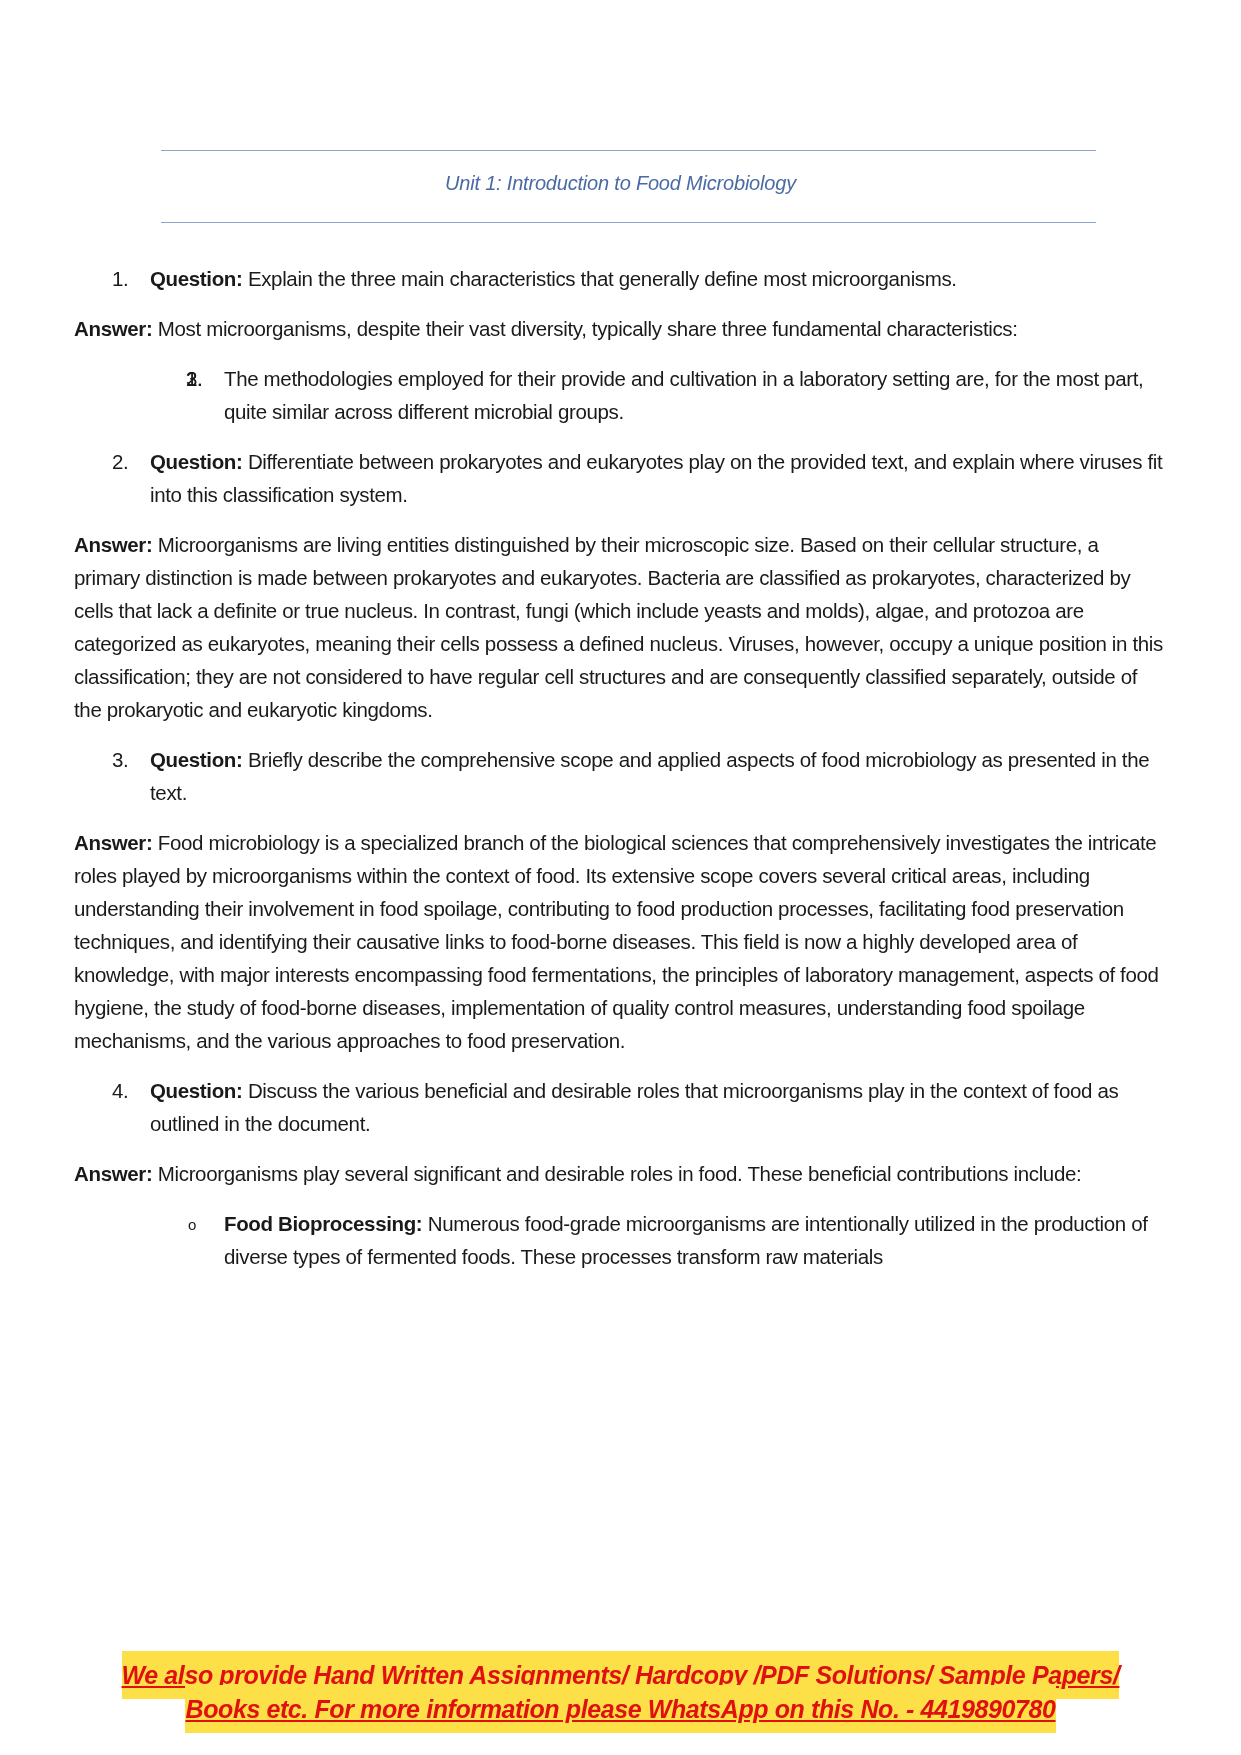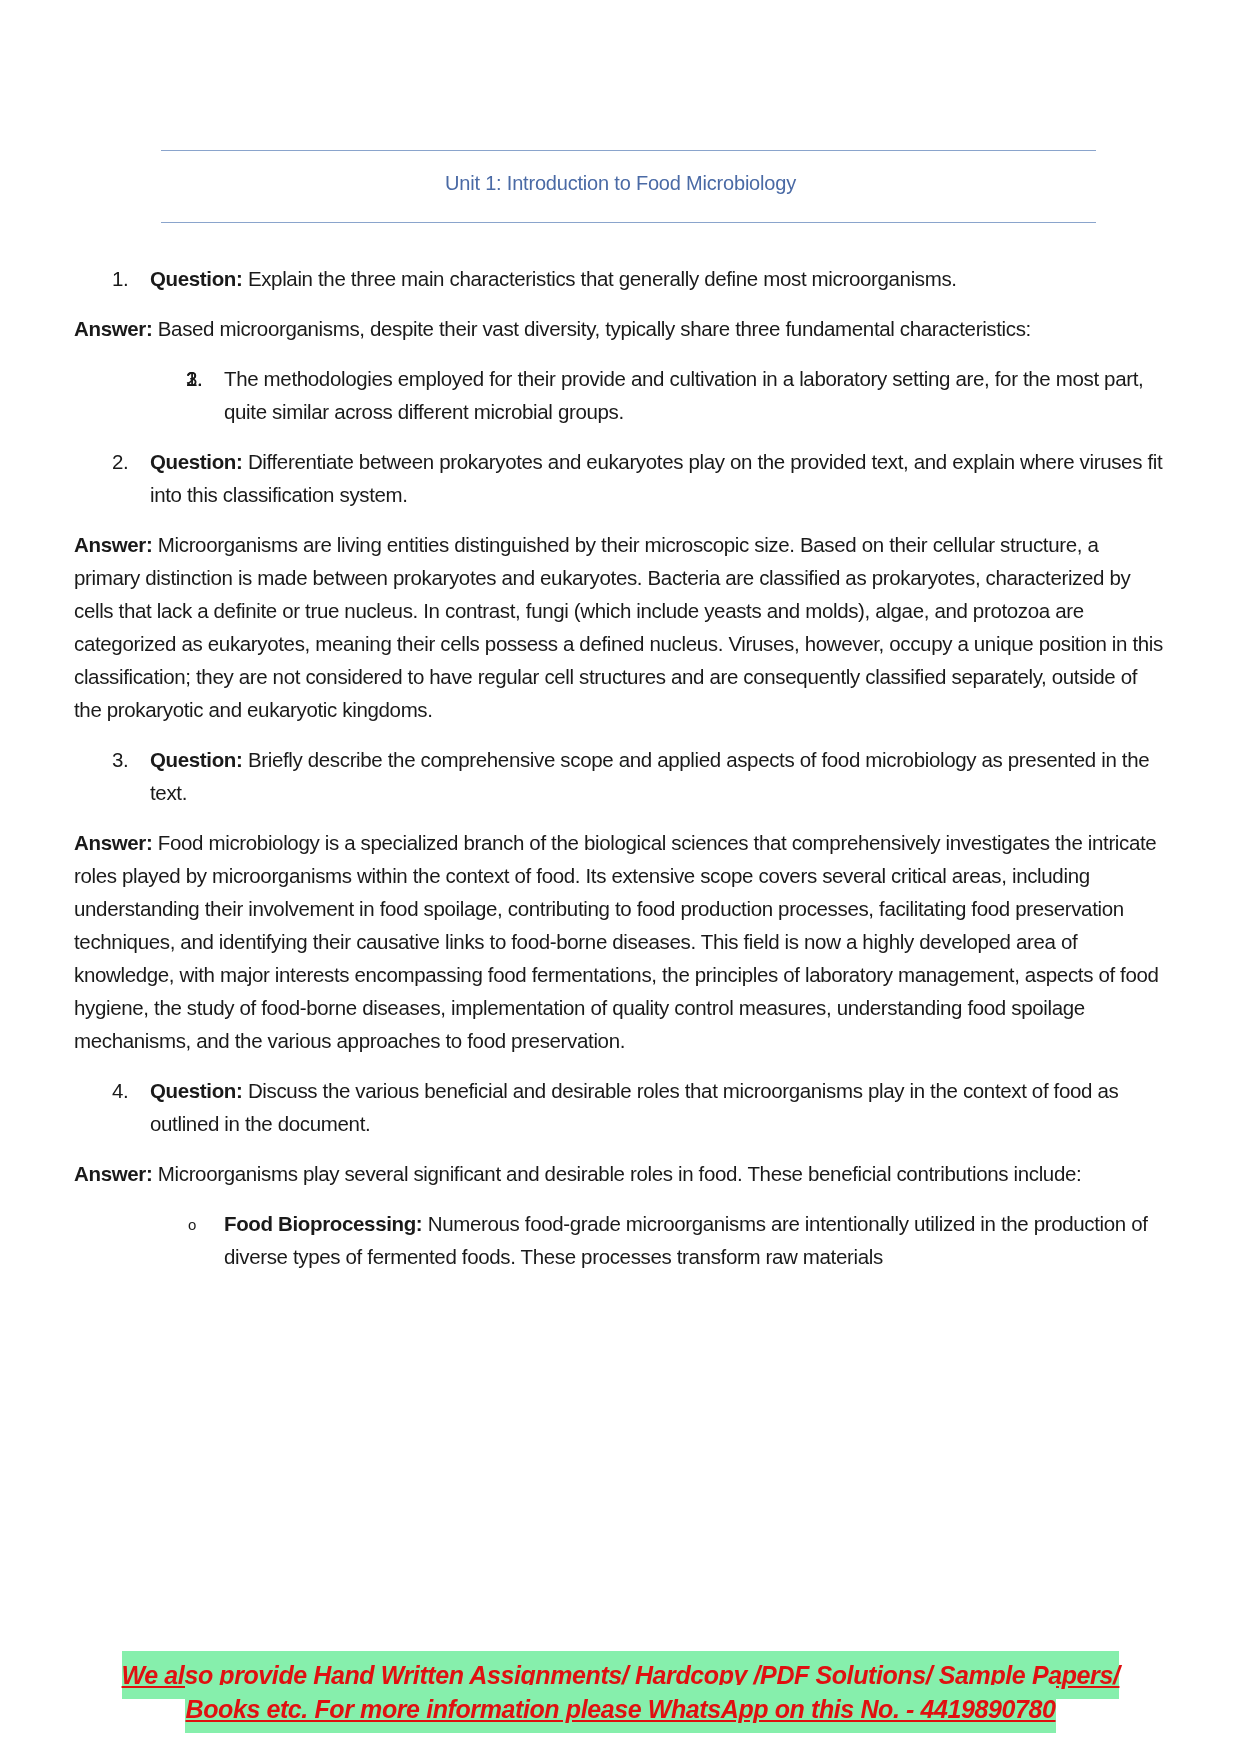--- a/index.html
+++ b/index.html
@@ -3,55 +3,55 @@
 <meta charset="utf-8">
 <style>
   html,body{margin:0;padding:0;background:#ffffff;}
   body{width:1241px;height:1755px;position:relative;overflow:hidden;
        font-family:"Liberation Sans","DejaVu Sans",sans-serif;color:#1a1a1a;}
   .page{position:absolute;left:0;top:0;width:1241px;height:1755px;}
   .rule{position:absolute;left:161px;width:935px;height:0;border-top:1.5px solid #8aa4cc;}
   .rule.top{top:150px;}
   .rule.bottom{top:222px;}
   .unit-title{position:absolute;top:172px;left:0;width:1241px;text-align:center;
-       font-size:20px;color:#4a6aa5;letter-spacing:-0.2px;}
+       font-style:italic;font-size:20px;color:#4a6aa5;letter-spacing:-0.2px;}
   .body{position:absolute;left:74px;top:262px;width:1090px;
        font-size:20.5px;line-height:33px;letter-spacing:-0.35px;}
   .q{position:relative;padding-left:76px;margin:0 0 17px 0;}
   .q .num{position:absolute;left:38px;top:0;}
   b{font-weight:bold;}
   .ans{margin:0 0 17px 0;}
   .sub{position:relative;padding-left:150px;margin:0 0 17px 0;}
   .sub .num{position:absolute;left:112px;top:0;}
   .bullet{position:relative;padding-left:150px;margin:0;}
   .bullet .dot{position:absolute;left:114px;top:1px;font-size:15px;}
   .footer{position:absolute;top:1658px;left:0;width:1241px;text-align:center;
        font-style:italic;font-weight:bold;font-size:25px;line-height:34px;
        color:#e01010;text-decoration:underline;letter-spacing:-0.4px;}
-  .footer span{background:#86efac;padding:10px 0;}
+  .footer span{background:#fde047;padding:10px 0;}
 </style>
 </head>
 <body>
 
 <div class="page">
 
   <div class="rule top"></div>
   <div class="unit-title">Unit 1: Introduction to Food Microbiology</div>
   <div class="rule bottom"></div>
 
   <div class="body">
 
     <div class="q">
       <span class="num">1.</span>
       <b>Question:</b>
       <span>Explain the three main characteristics that generally define most microorganisms.</span>
     </div>
     <div class="ans">
       <b>Answer:</b>
-      <span>Based microorganisms, despite their vast diversity, typically share three fundamental characteristics:</span>
+      <span>Most microorganisms, despite their vast diversity, typically share three fundamental characteristics:</span>
     </div>
     <div class="sub">
       <span class="num">1.</span>
     </div>
     <div class="sub">
       <span class="num">2.</span>
     </div>
     <div class="sub">
       <span class="num">3.</span>
       <span>The methodologies employed for their provide and cultivation in a laboratory setting are, for the most part, quite similar across different microbial groups.</span>

